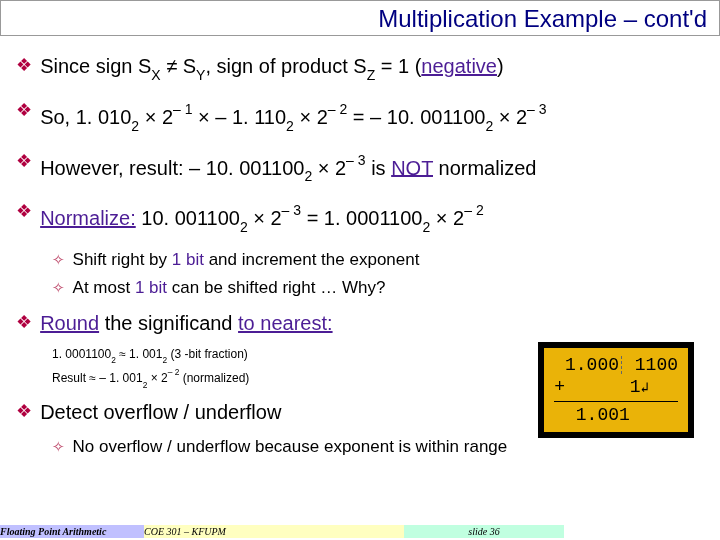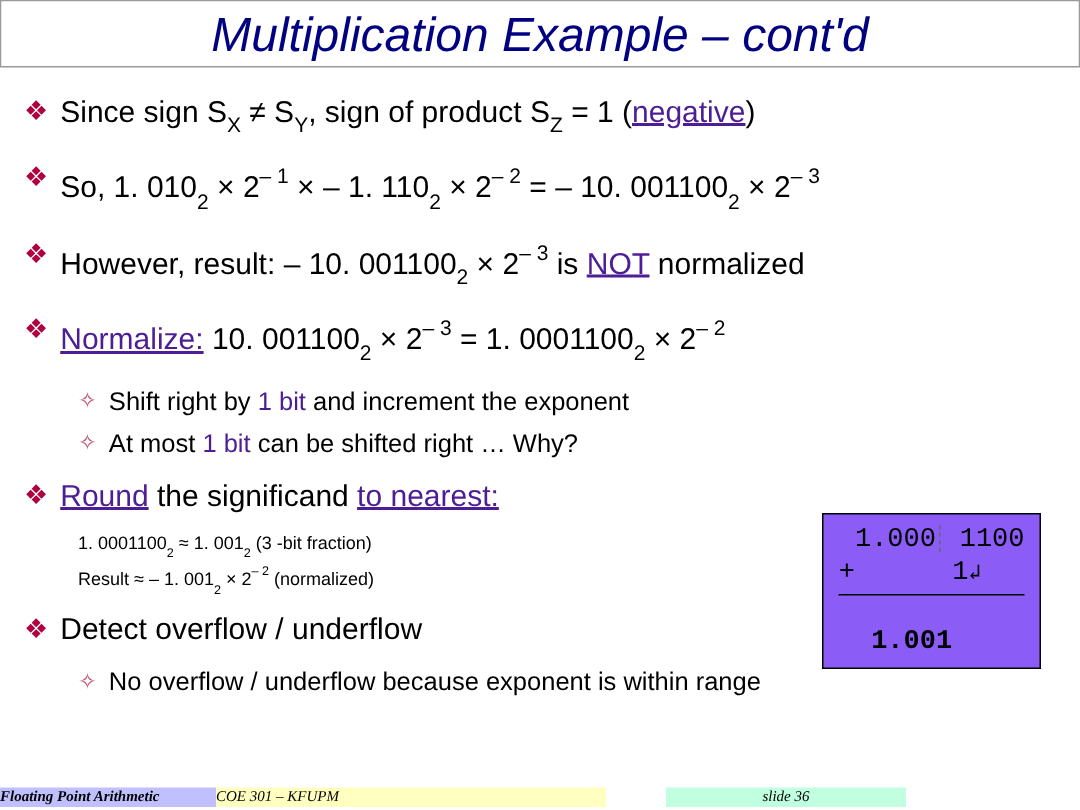--- a/index.html
+++ b/index.html
@@ -7,27 +7,26 @@
     padding: 0;
     width: 720px;
     height: 540px;
     background: #fff;
     font-family: Arial, sans-serif;
     position: relative;
     overflow: hidden;
   }
   .title {
     font-family: "Comic Sans MS", cursive, sans-serif;
-    font-size: 32px;
+    font-size: 24px;
     color: #000080;
     background: #fff;
     padding: 4px 12px 2px 12px;
-    text-align: center;
+    text-align: right;
     margin: 0;
-    font-style: italic;
   }
   .title-wrap { background:#fff; border:1px solid #999; }
   .content {
     padding: 6px 16px 0 16px;
     font-size: 20px;
     color: #000;
   }
   .bullet {
     display: flex;
     align-items: flex-start;
@@ -64,35 +63,35 @@
     font-size: 10px;
     font-style: italic;
     font-family: "Times New Roman", serif;
     color: #000;
   }
   .footer > div {
     padding: 1px 0;
   }
   .foot1 { background: #c0c0ff; width: 144px; padding-left: 12px; font-weight: bold;}
   .foot2 { background: #ffffc0; width: 260px; padding-left: 12px; }
-  .foot3 { background: #c0ffe0; width: 160px; text-align: center; margin-left: 40px; }
+  .foot3 { background: #c0ffe0; width: 160px; text-align: center; }
   .box {
     position: absolute;
     right: 26px;
     top: 342px;
-    border: 1px solid #000000;
+    border: 6px solid #000000;
     font-family: "Courier New", monospace;
     font-size: 18px;
     padding: 6px 10px;
     line-height: 22px;
-    background: #8b5cf6;
+    background: #eab308;
   }
   .box .l1 { white-space: pre; }
   .box .l2 { white-space: pre; }
-  .box .l3 { white-space: pre; border-top: 1px solid #000; margin-top:2px; padding-top:20px;font-weight:bold; }
+  .box .l3 { white-space: pre; border-top: 1px solid #000; margin-top:2px; padding-top:2px; }
   .dashv { display:inline-block; border-left:1px dashed #666; height:18px; vertical-align:middle; margin:0 2px;}
   .ret { font-size:14px; }
   .indent { margin-left: 36px; font-size: 12px; margin-top:6px; margin-bottom:6px;}
 </style>
 </head>
 <body>
 
 <div class="title-wrap">
   <div class="title">Multiplication Example – cont'd</div>
 </div>

